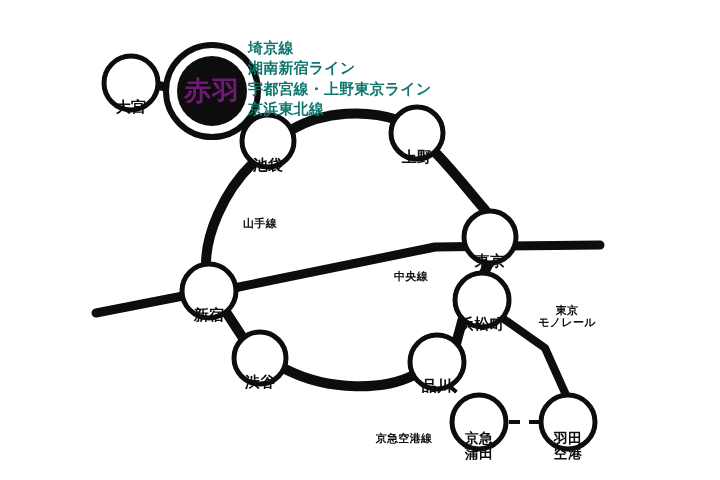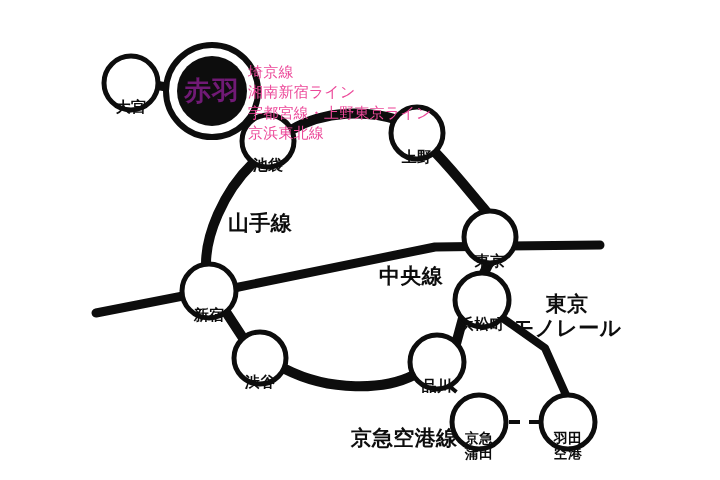--- a/index.html
+++ b/index.html
@@ -70,32 +70,31 @@
     font-size: 14px;
     line-height: 1.06;
   }
   .hub-label {
     font-size: 27px;
     color: #701a75;
     letter-spacing: 1px;
     transform: translate(-50%, -50%);
   }
   .line-label {
-    font-size: 21px;
+    font-size: 11px;
     transform: translate(-50%, -50%);
   }
   .legend-block {
     position: absolute;
     font-size: 15px;
-    font-weight: normal;
-    color: #ec4899;
+    font-weight: bold;
+    color: #0f766e;
     line-height: 1.36;
     white-space: pre;
     letter-spacing: 0.2px;
-    margin-top: 24px;
   }
 </style>
 </head>
 <body>
 
 <div id="map-root">
 
   <svg id="map-svg" viewBox="0 0 720 480" xmlns="http://www.w3.org/2000/svg">
     <g id="routes-layer">
         <path d="M 155 85 L 172 88" class="line-path" stroke-width="9"></path>

